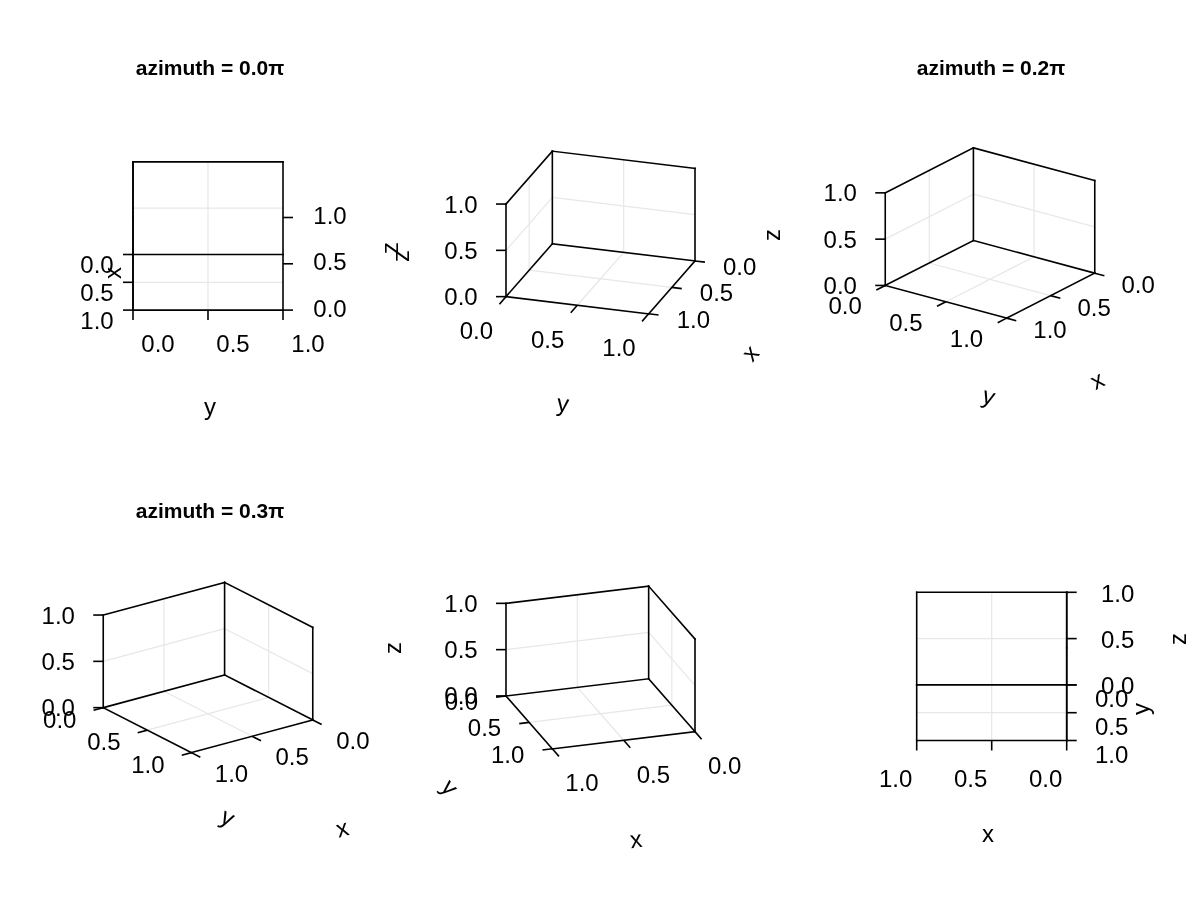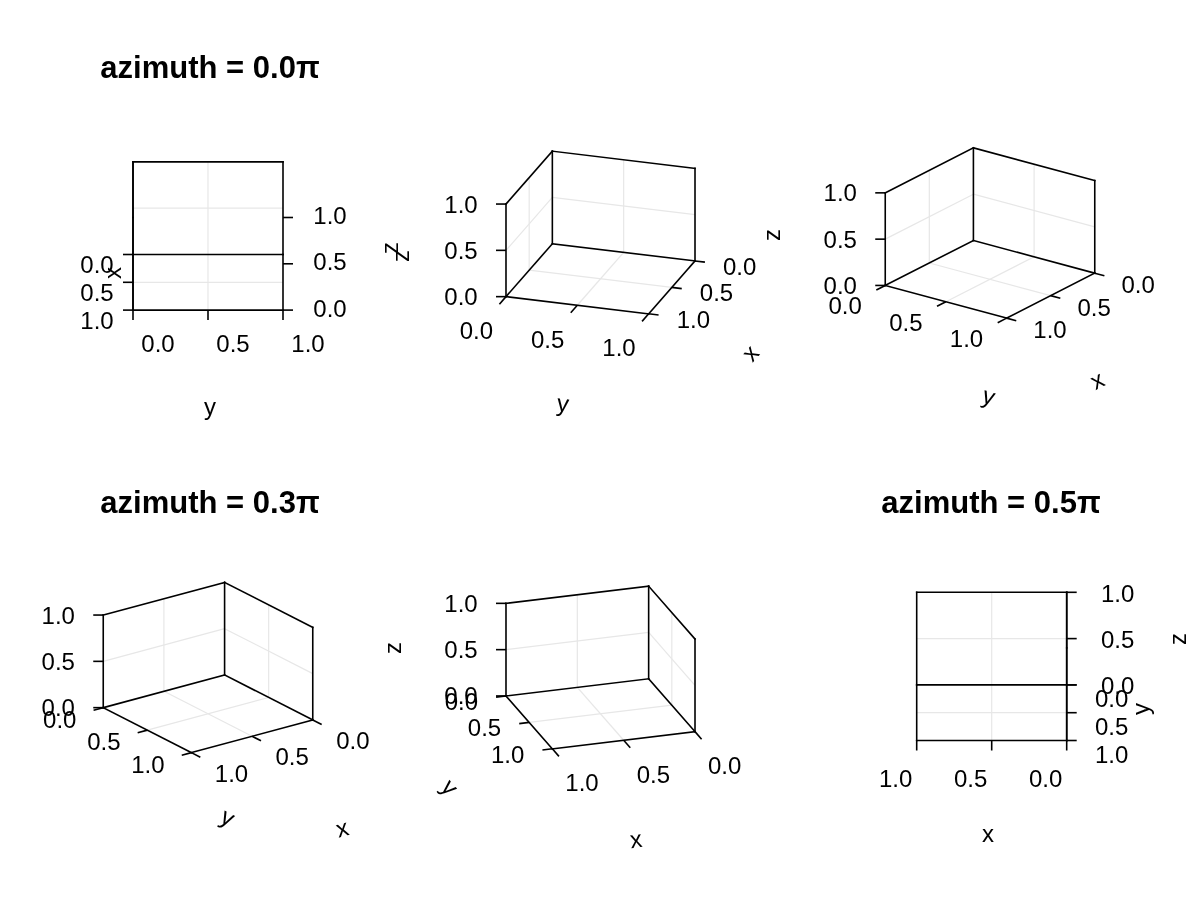--- a/index.html
+++ b/index.html
@@ -1,22 +1,22 @@
 <!DOCTYPE html>
 <html><head>
 <meta charset="utf-8">
 <style>
   html,body{margin:0;padding:0;background:#ffffff;}
   .figure{position:relative;width:1200px;height:900px;background:#ffffff;overflow:hidden;
           font-family:"Liberation Sans","DejaVu Sans",sans-serif;}
   .panel{position:absolute;width:400px;height:450px;overflow:visible;}
   .panel svg{position:absolute;left:0;top:0;overflow:visible;}
   .panel-title{position:absolute;left:0;top:51px;width:400px;height:34px;line-height:34px;
-               text-align:center;font-weight:bold;font-size:31px;color:#000;white-space:nowrap;}
-  .row2 .panel-title{top:36px;}
+               text-align:center;font-weight:bold;font-size:21px;color:#000;white-space:nowrap;}
+  .row2 .panel-title{top:44px;}
   .col1 .panel-title{transform:translateX(10px);}
   .col3 .panel-title{transform:translateX(-9px);}
 </style>
 </head>
 <body>
 
 <div class="figure">
   <div class="panel row1 col1" id="panel0" style="left:0px;top:0px">
     <div class="panel-title">azimuth = 0.0π</div>
     <svg width="400" height="450">
@@ -108,20 +108,21 @@
           <text x="60.994486699742424" y="305.14869870938173">0.0</text>
           <text x="60.994486699742424" y="258.8486987093817">0.5</text>
           <text x="60.994486699742424" y="212.54869870938174">1.0</text>
         </g>
         <text transform="translate(350,353) rotate(-49)" x="0" y="8.5" fill="#000000" font-size="24" text-anchor="middle">x</text>
         <text transform="translate(163,403) rotate(7)" x="0" y="8.5" fill="#000000" font-size="24" text-anchor="middle">y</text>
         <text transform="translate(0,256) rotate(-90)" x="0" y="8.5" fill="#000000" font-size="24" text-anchor="middle">z</text>
       </svg>
   </div>
   <div class="panel row1 col3" id="panel2" style="left:800px;top:0px">
+    <div class="panel-title">azimuth = 0.2π</div>
     <svg width="400" height="450">
         <g stroke="#e7e7e7" stroke-width="1.2">
           <line x1="173.40761934381442" y1="194.1688975426457" x2="294.7601685000565" y2="226.84975757010722"></line>
           <line x1="234.08389392193547" y1="256.8093275563765" x2="234.08389392193547" y2="164.2093275563765"></line>
           <line x1="173.40761934381442" y1="194.1688975426457" x2="85.23983149994345" y2="239.15024242989278"></line>
           <line x1="129.32372542187892" y1="262.9595699862693" x2="129.32372542187892" y2="170.3595699862693"></line>
           <line x1="129.32372542187892" y1="262.9595699862693" x2="250.67627457812102" y2="295.6404300137308"></line>
           <line x1="234.08389392193547" y1="256.8093275563765" x2="145.9161060780645" y2="301.7906724436235"></line>
         </g>
         <g stroke="#000000" stroke-width="1.6" stroke-linecap="square">
@@ -252,21 +253,20 @@
           <text x="60.994486699742424" y="254.4513012906183">0.0</text>
           <text x="60.994486699742424" y="208.15130129061828">0.5</text>
           <text x="60.994486699742424" y="161.8513012906183">1.0</text>
         </g>
         <text transform="translate(236,389) rotate(-7)" x="0" y="8.5" fill="#000000" font-size="24" text-anchor="middle">x</text>
         <text transform="translate(50,337) rotate(49)" x="0" y="8.5" fill="#000000" font-size="24" text-anchor="middle">y</text>
         <text transform="translate(-8,198) rotate(-90)" x="0" y="8.5" fill="#000000" font-size="24" text-anchor="middle">z</text>
       </svg>
   </div>
   <div class="panel row2 col3" id="panel5" style="left:800px;top:450px">
-    <div class="panel-title">azimuth = 0.5π</div>
     <svg width="400" height="450">
         <g stroke="#e7e7e7" stroke-width="1.2">
           <line x1="266.7" y1="188.60000000000002" x2="266.7" y2="244.2"></line>
           <line x1="266.7" y1="262.7" x2="266.7" y2="170.1"></line>
           <line x1="266.7" y1="188.60000000000002" x2="116.69999999999999" y2="188.60000000000002"></line>
           <line x1="191.7" y1="234.9" x2="191.7" y2="142.3"></line>
           <line x1="191.7" y1="234.9" x2="191.7" y2="290.5"></line>
           <line x1="266.7" y1="262.7" x2="116.69999999999999" y2="262.7"></line>
         </g>
         <g stroke="#000000" stroke-width="1.6" stroke-linecap="square">

